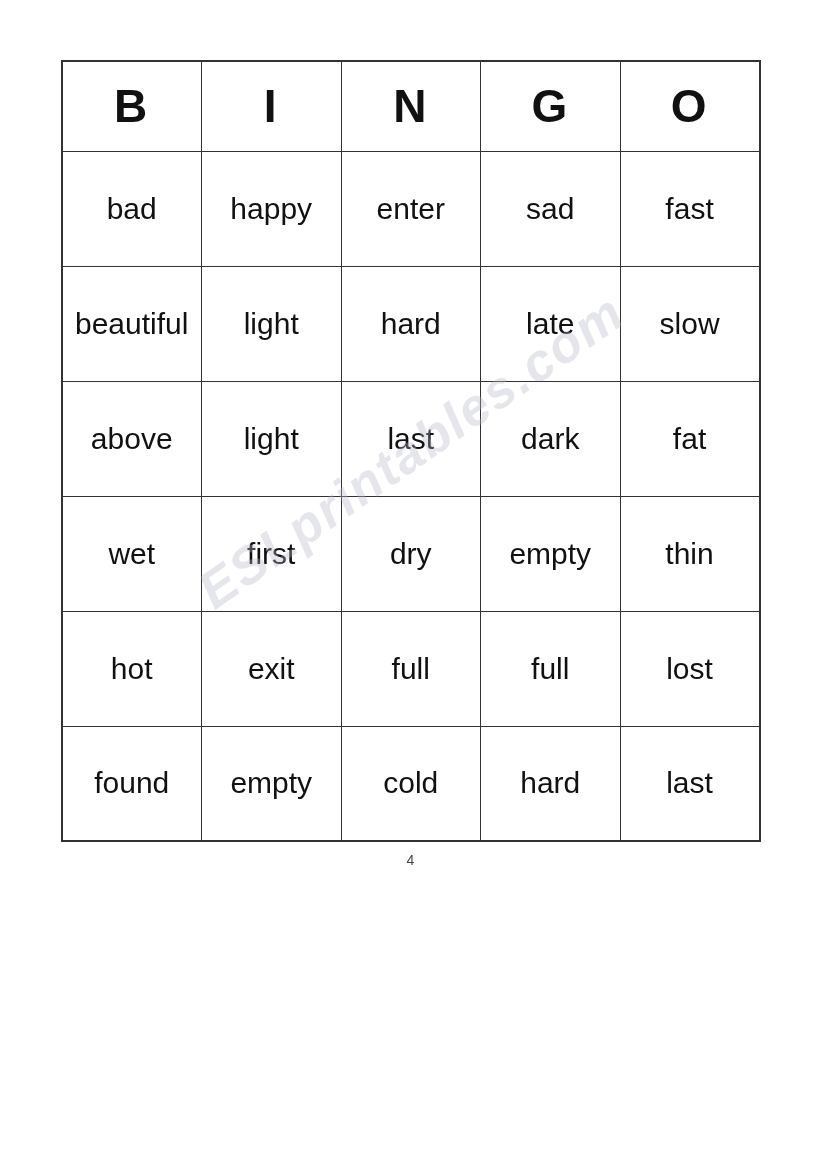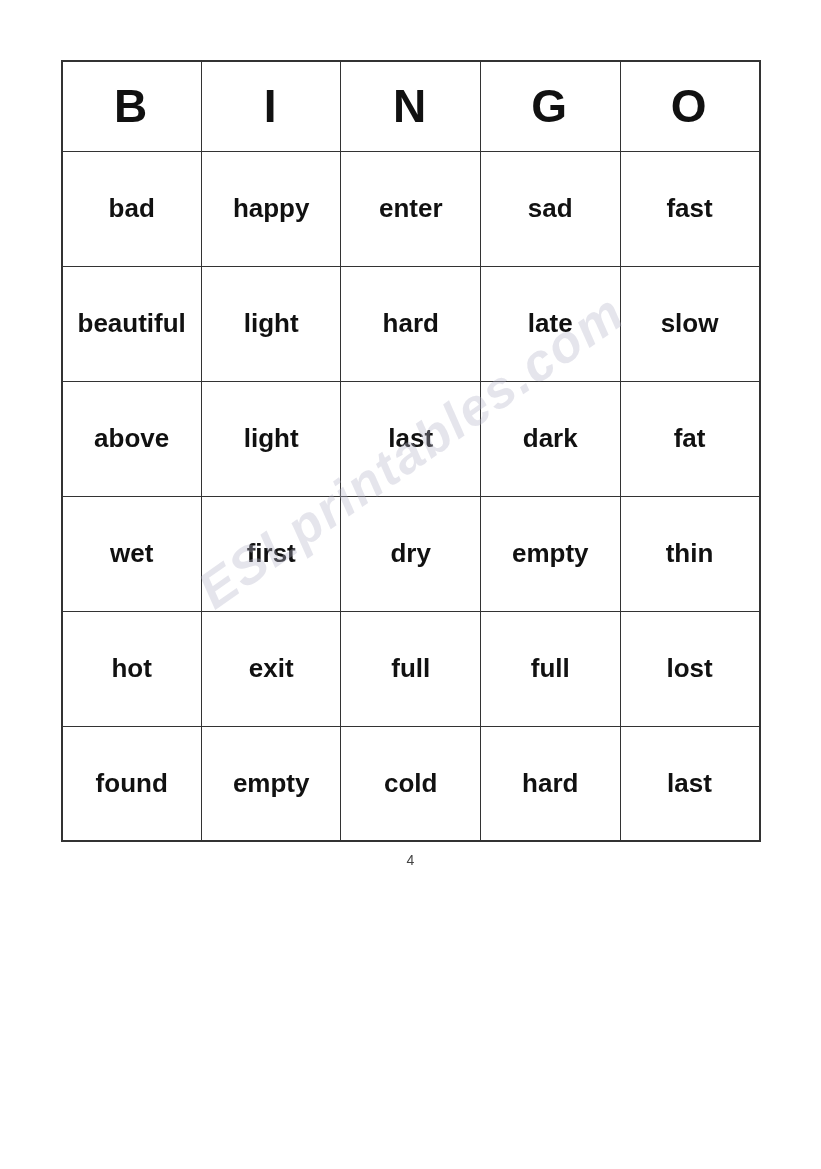--- a/index.html
+++ b/index.html
@@ -45,22 +45,22 @@
       border-collapse: collapse;
       border: 2px solid #333;
     }
 
     .bingo-table td {
       border: 1.5px solid #333;
       text-align: center;
       vertical-align: middle;
       width: 140px;
       height: 115px;
-      font-size: 26px;
-      font-weight: bold;
+      font-size: 30px;
+      font-weight: normal;
       color: #111;
       padding: 10px;
     }
 
     .header-row td {
       font-size: 46px;
       font-weight: bold;
       height: 90px;
       letter-spacing: 2px;
     }

